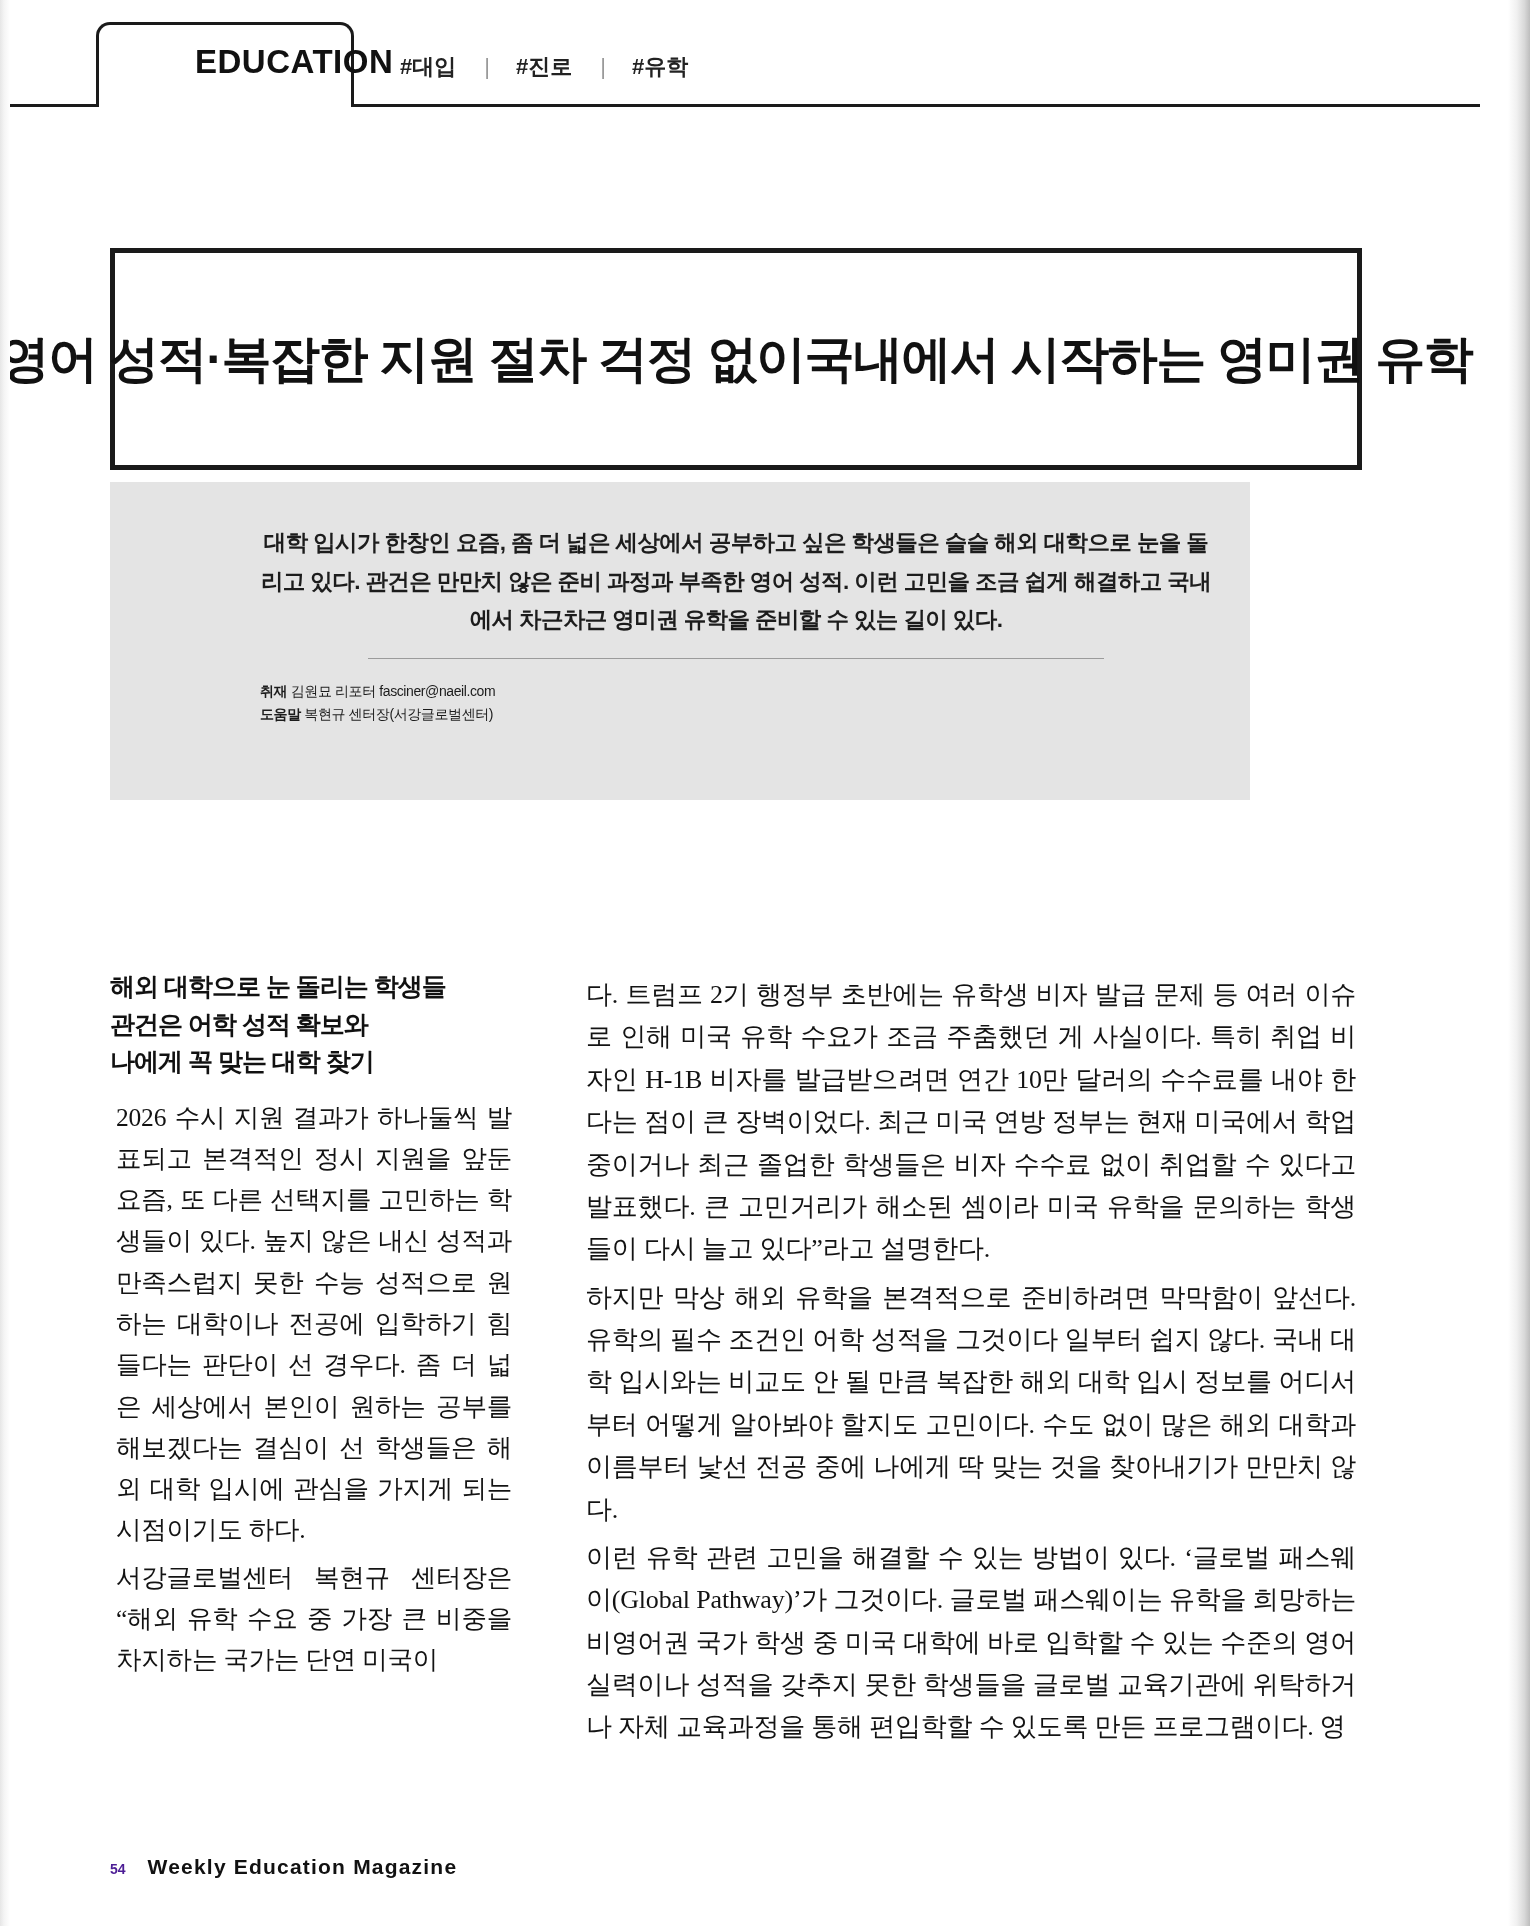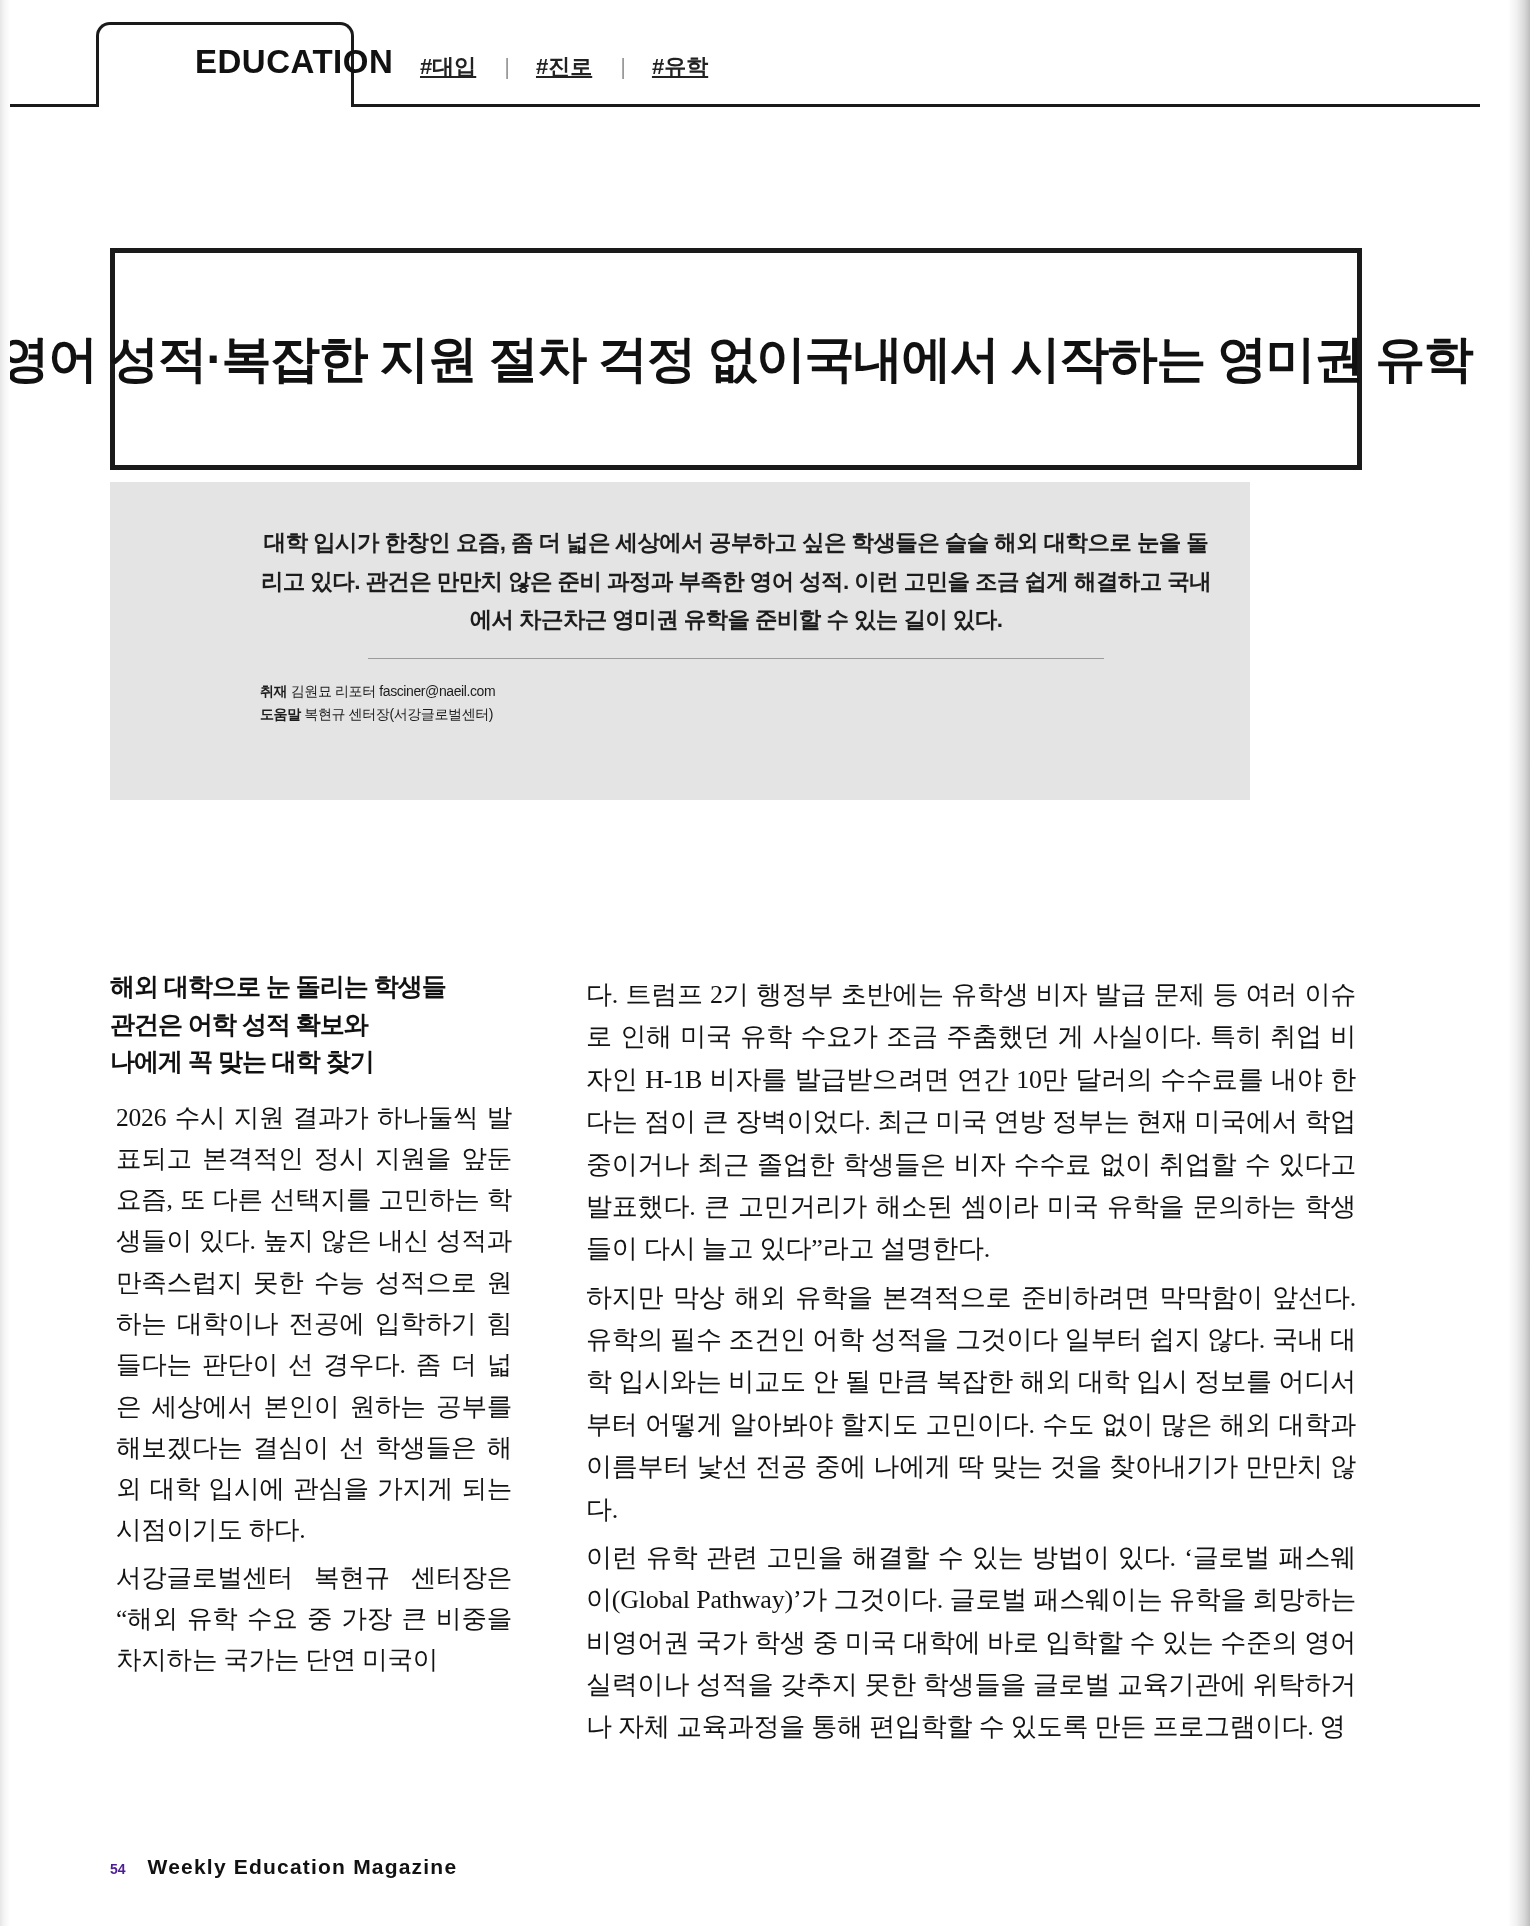--- a/index.html
+++ b/index.html
@@ -69,28 +69,27 @@
     position: absolute;
     left: 159px; top: 43px;
     font-size: 33px;
     font-weight: 700;
     letter-spacing: 0.5px;
     color: #111111;
     margin-left: 36px;
   }
   .tags {
     position: absolute;
-    left: 420px; top: 52px;
+    left: 400px; top: 52px;
     display: flex;
     align-items: center;
     gap: 0px;
     font-size: 22px;
     color: #222222;
     font-weight: 600;
-    text-decoration: underline;
   }
   .tag { padding: 0 28px 0 0; }
   .tag-sep {
     color: #9a9a9a;
     font-weight: 400;
     padding-right: 26px;
   }
 
   
   .title-box {

